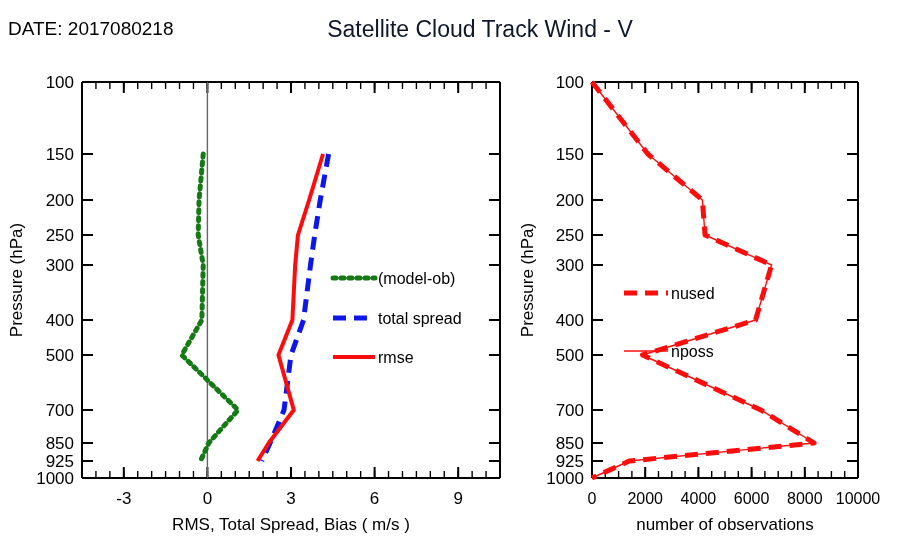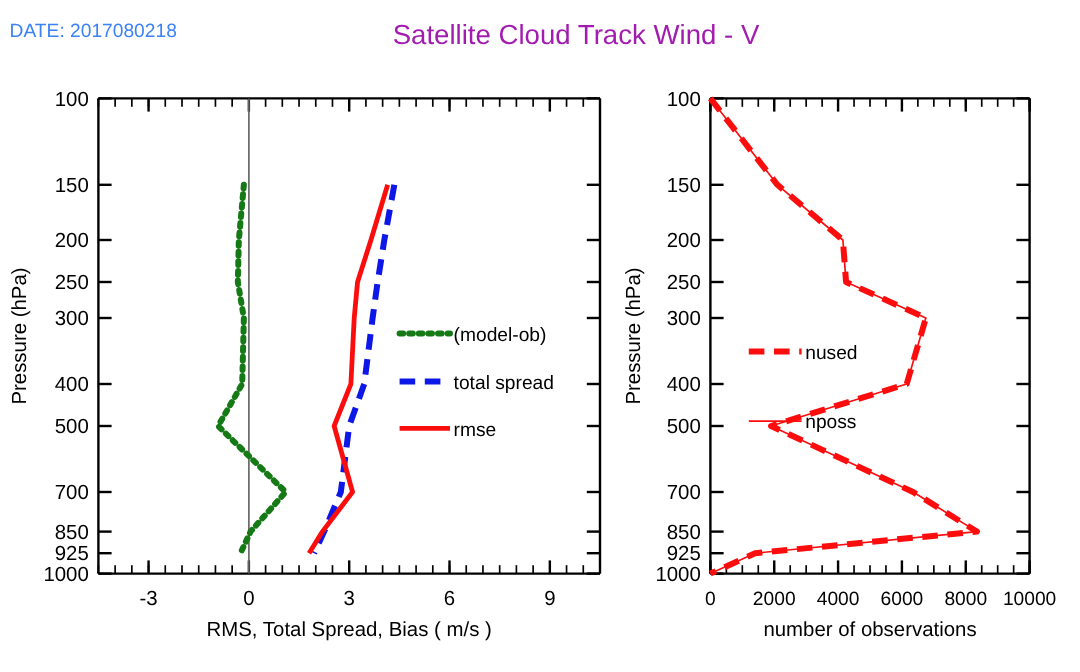--- a/index.html
+++ b/index.html
@@ -12,32 +12,32 @@
     width: 900px;
     height: 560px;
     background: #ffffff;
     font-family: "Liberation Sans", sans-serif;
     overflow: hidden;
   }
   .date-label {
     position: absolute;
     left: 8px;
     top: 18px;
-    font-size: 16px;
-    color: #3b82f6;
+    font-size: 19px;
+    color: #000000;
     white-space: nowrap;
   }
   .main-title {
     position: absolute;
     left: 0;
     top: 16px;
     width: 900px;
     text-align: center;
     font-size: 23px;
-    color: #a21caf;
+    color: #0f172a;
     padding-left: 60px;
     box-sizing: border-box;
     white-space: nowrap;
   }
   svg { display: block; }
   text { font-family: "Liberation Sans", sans-serif; fill: #000000; }
   .tick-label { font-size: 17px; }
   .tick-label-sm { font-size: 16px; }
   .axis-title { font-size: 17px; }
   .legend-text { font-size: 16px; }

